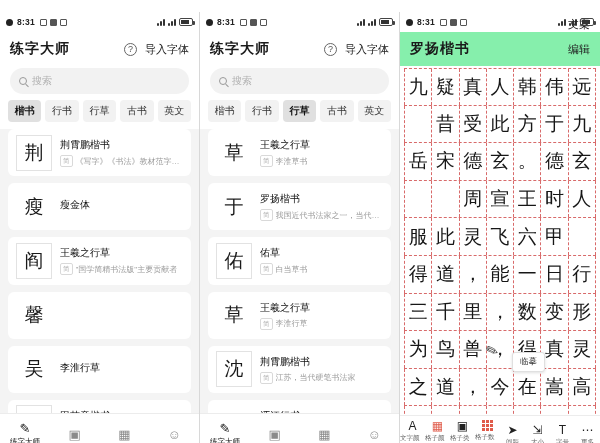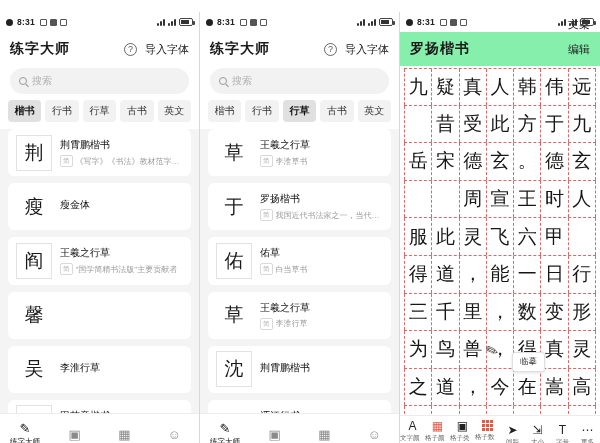--- a/index.html
+++ b/index.html
@@ -465,20 +465,24 @@
           <div class="cdesc">
             <span class="badge">简</span>
             <span class="cdesc-t">李淮行草</span>
           </div>
         </div>
       </div>
       <div class="card">
         <div class="glyph">沈</div>
         <div class="cinfo">
           <div class="cname">荆霄鹏楷书</div>
+          <div class="cdesc">
+            <span class="badge">简</span>
+            <span class="cdesc-t">江苏，当代硬笔书法家</span>
+          </div>
         </div>
       </div>
       <div class="card">
         <div class="glyph plain">沔</div>
         <div class="cinfo">
           <div class="cname">沔江行书</div>
           <div class="cdesc">
             <span class="badge">简</span>
             <span class="cdesc-t">沔江草书</span>
           </div>

